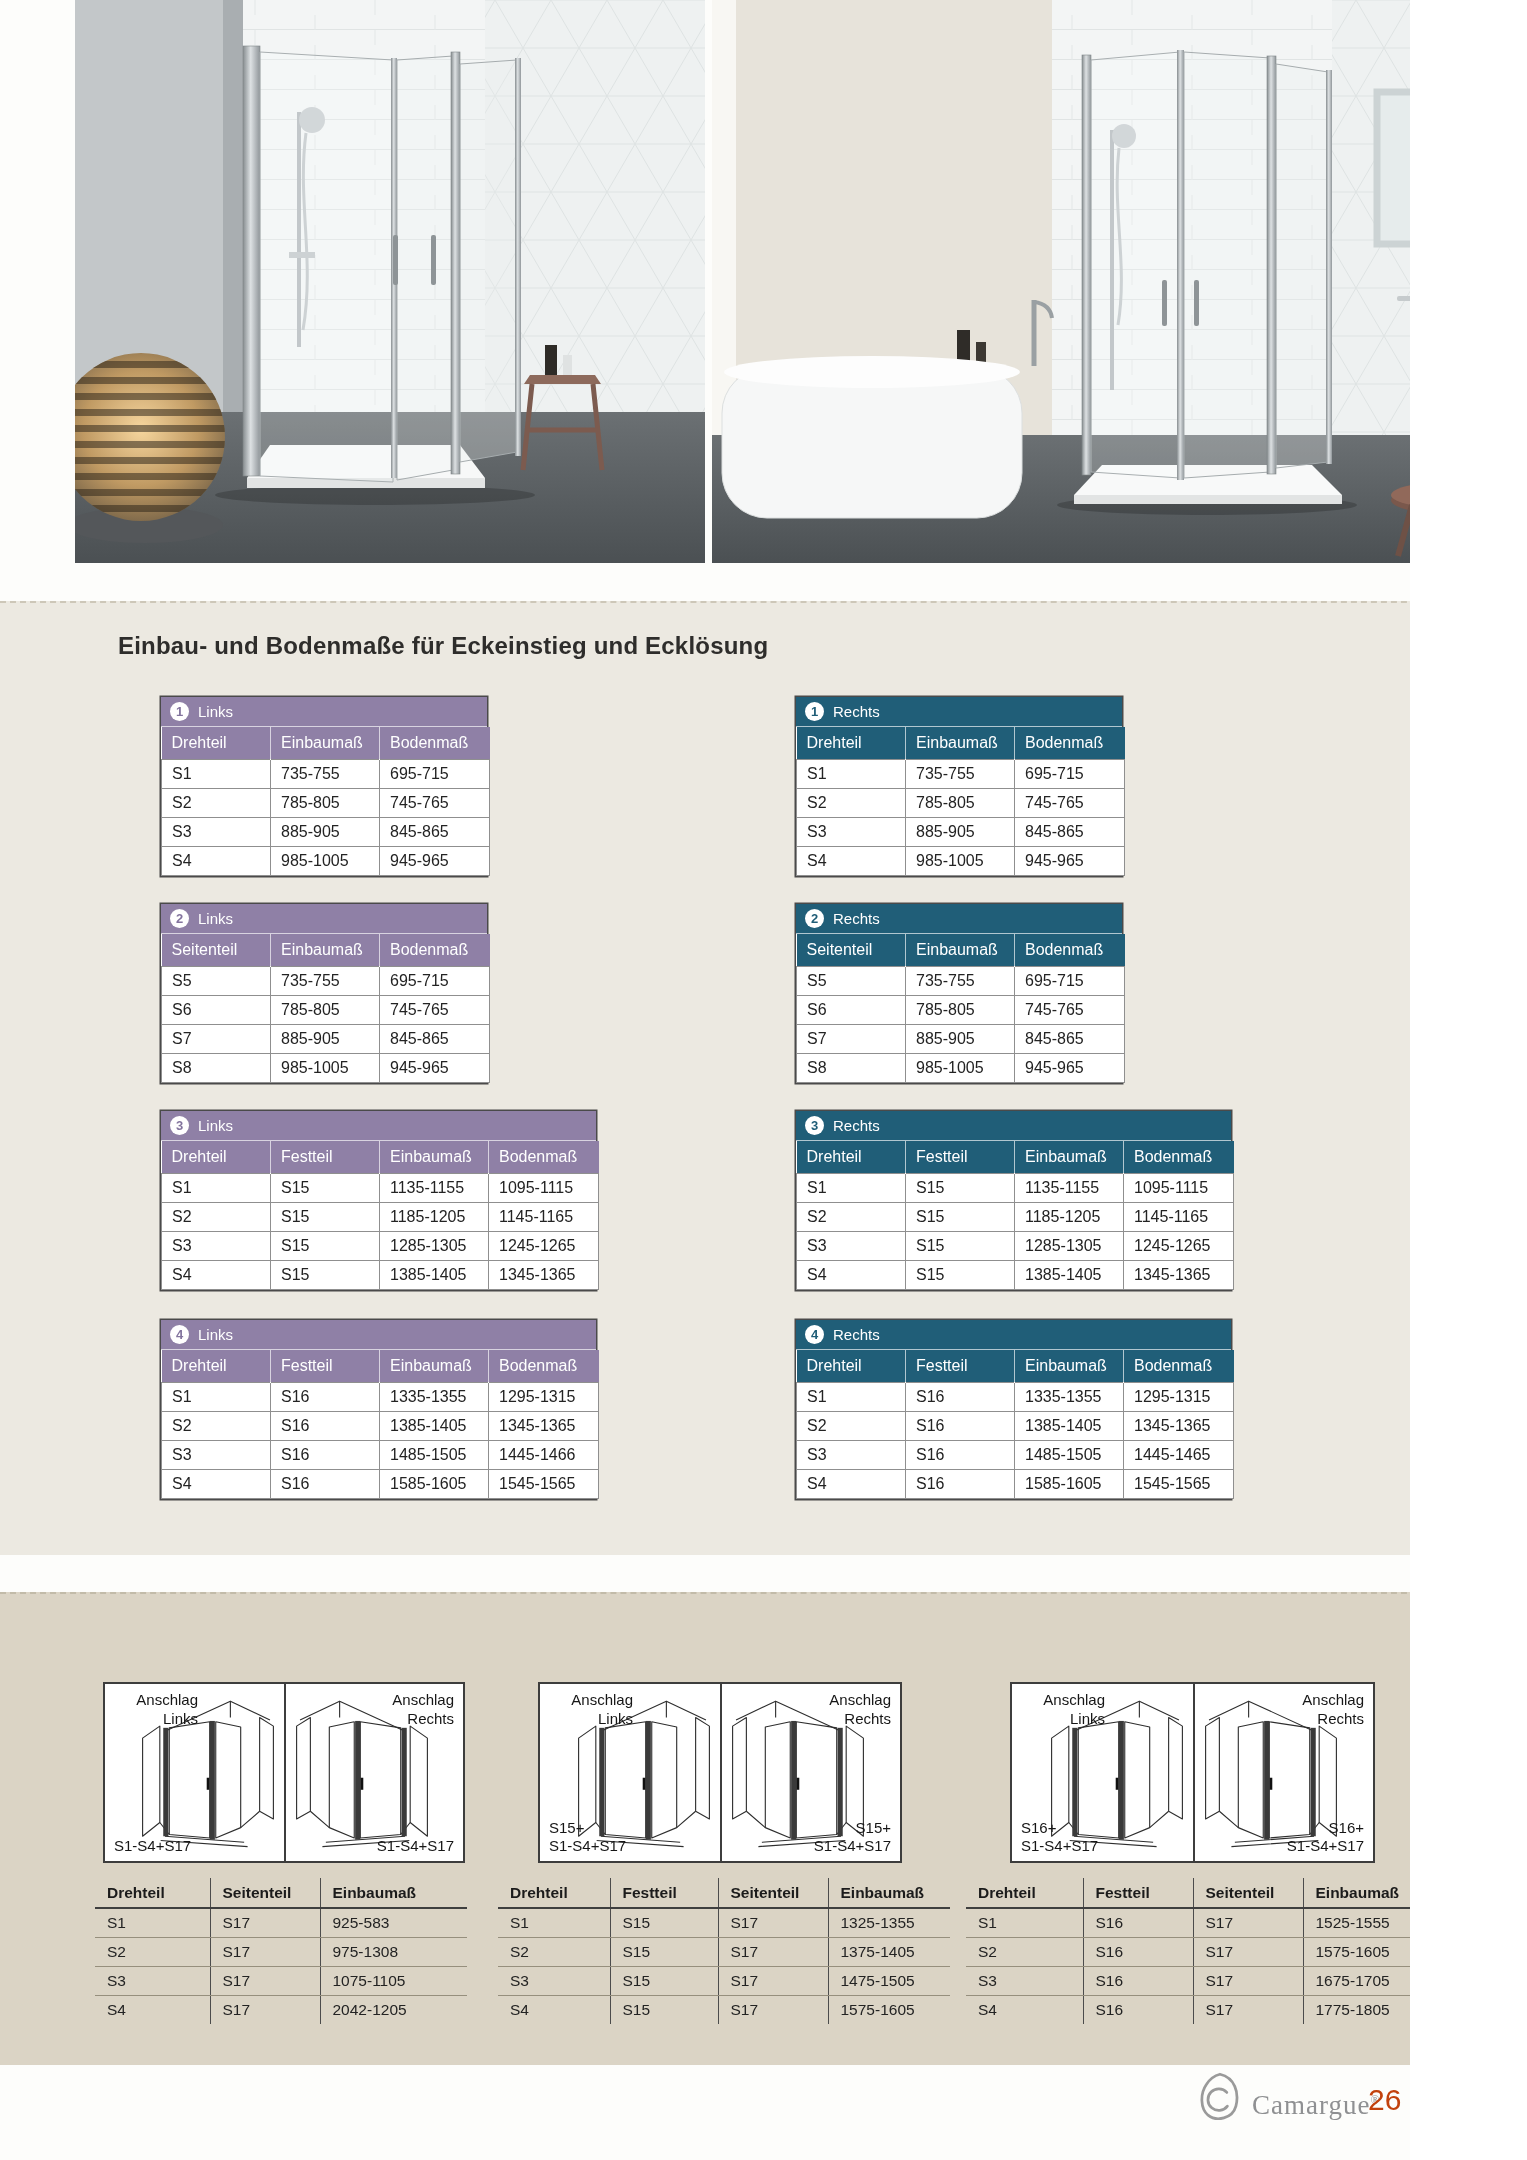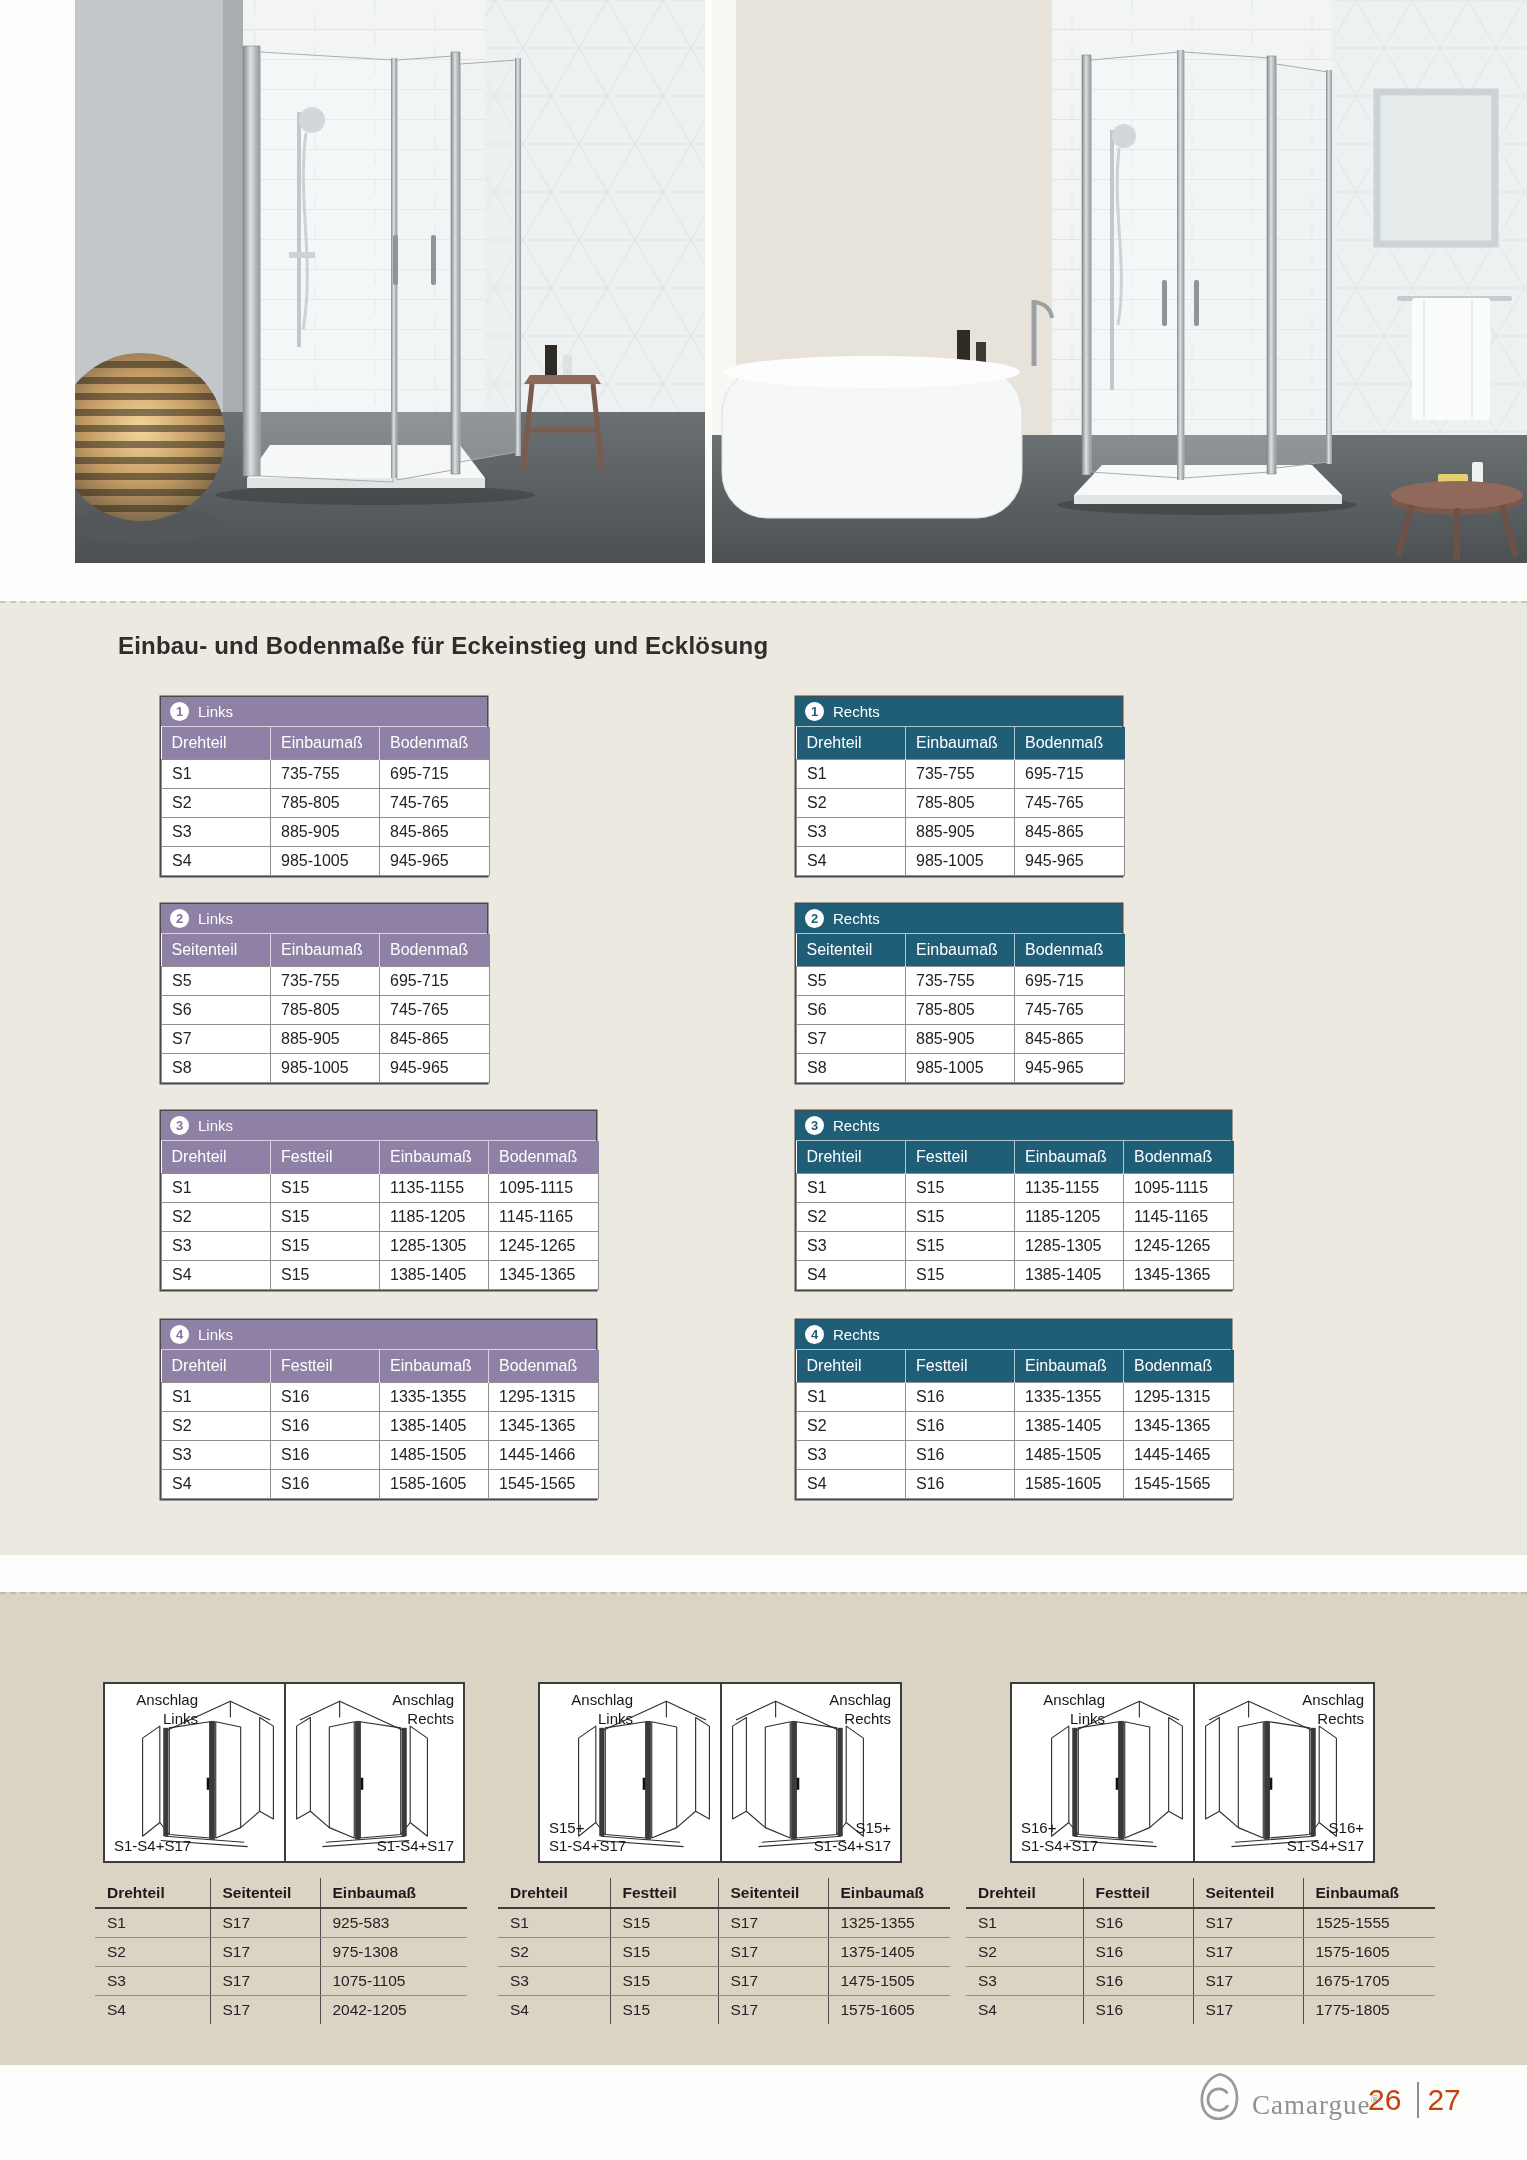--- a/index.html
+++ b/index.html
@@ -1,18 +1,18 @@
 <!DOCTYPE html>
 <html><head>
 <meta charset="utf-8">
 <style>
   *{margin:0;padding:0;box-sizing:border-box}
   html,body{background:#ffffff}
   body{font-family:"Liberation Sans",sans-serif;width:1527px}
-  #page{position:relative;width:1527px;height:2160px;background:#fdfdfb;overflow:hidden}
+  #page{position:relative;width:1410px;height:2160px;background:#fdfdfb;overflow:hidden}
 
   
   .photo{position:absolute;top:0;height:563px;overflow:hidden;background:#eef1f1}
   .photo-left{left:75px;width:630px}
   .photo-right{left:712px;width:815px}
   .photo svg{display:block;width:100%;height:100%}
 
   
   .section-upper{position:absolute;left:0;top:601px;width:1527px;height:954px;background:#ece9e1;border-top:2px dashed #cdc7b8}
   .section-lower{position:absolute;left:0;top:1592px;width:1527px;height:473px;background:#dbd4c5;border-top:2px dashed #c2bba9}

